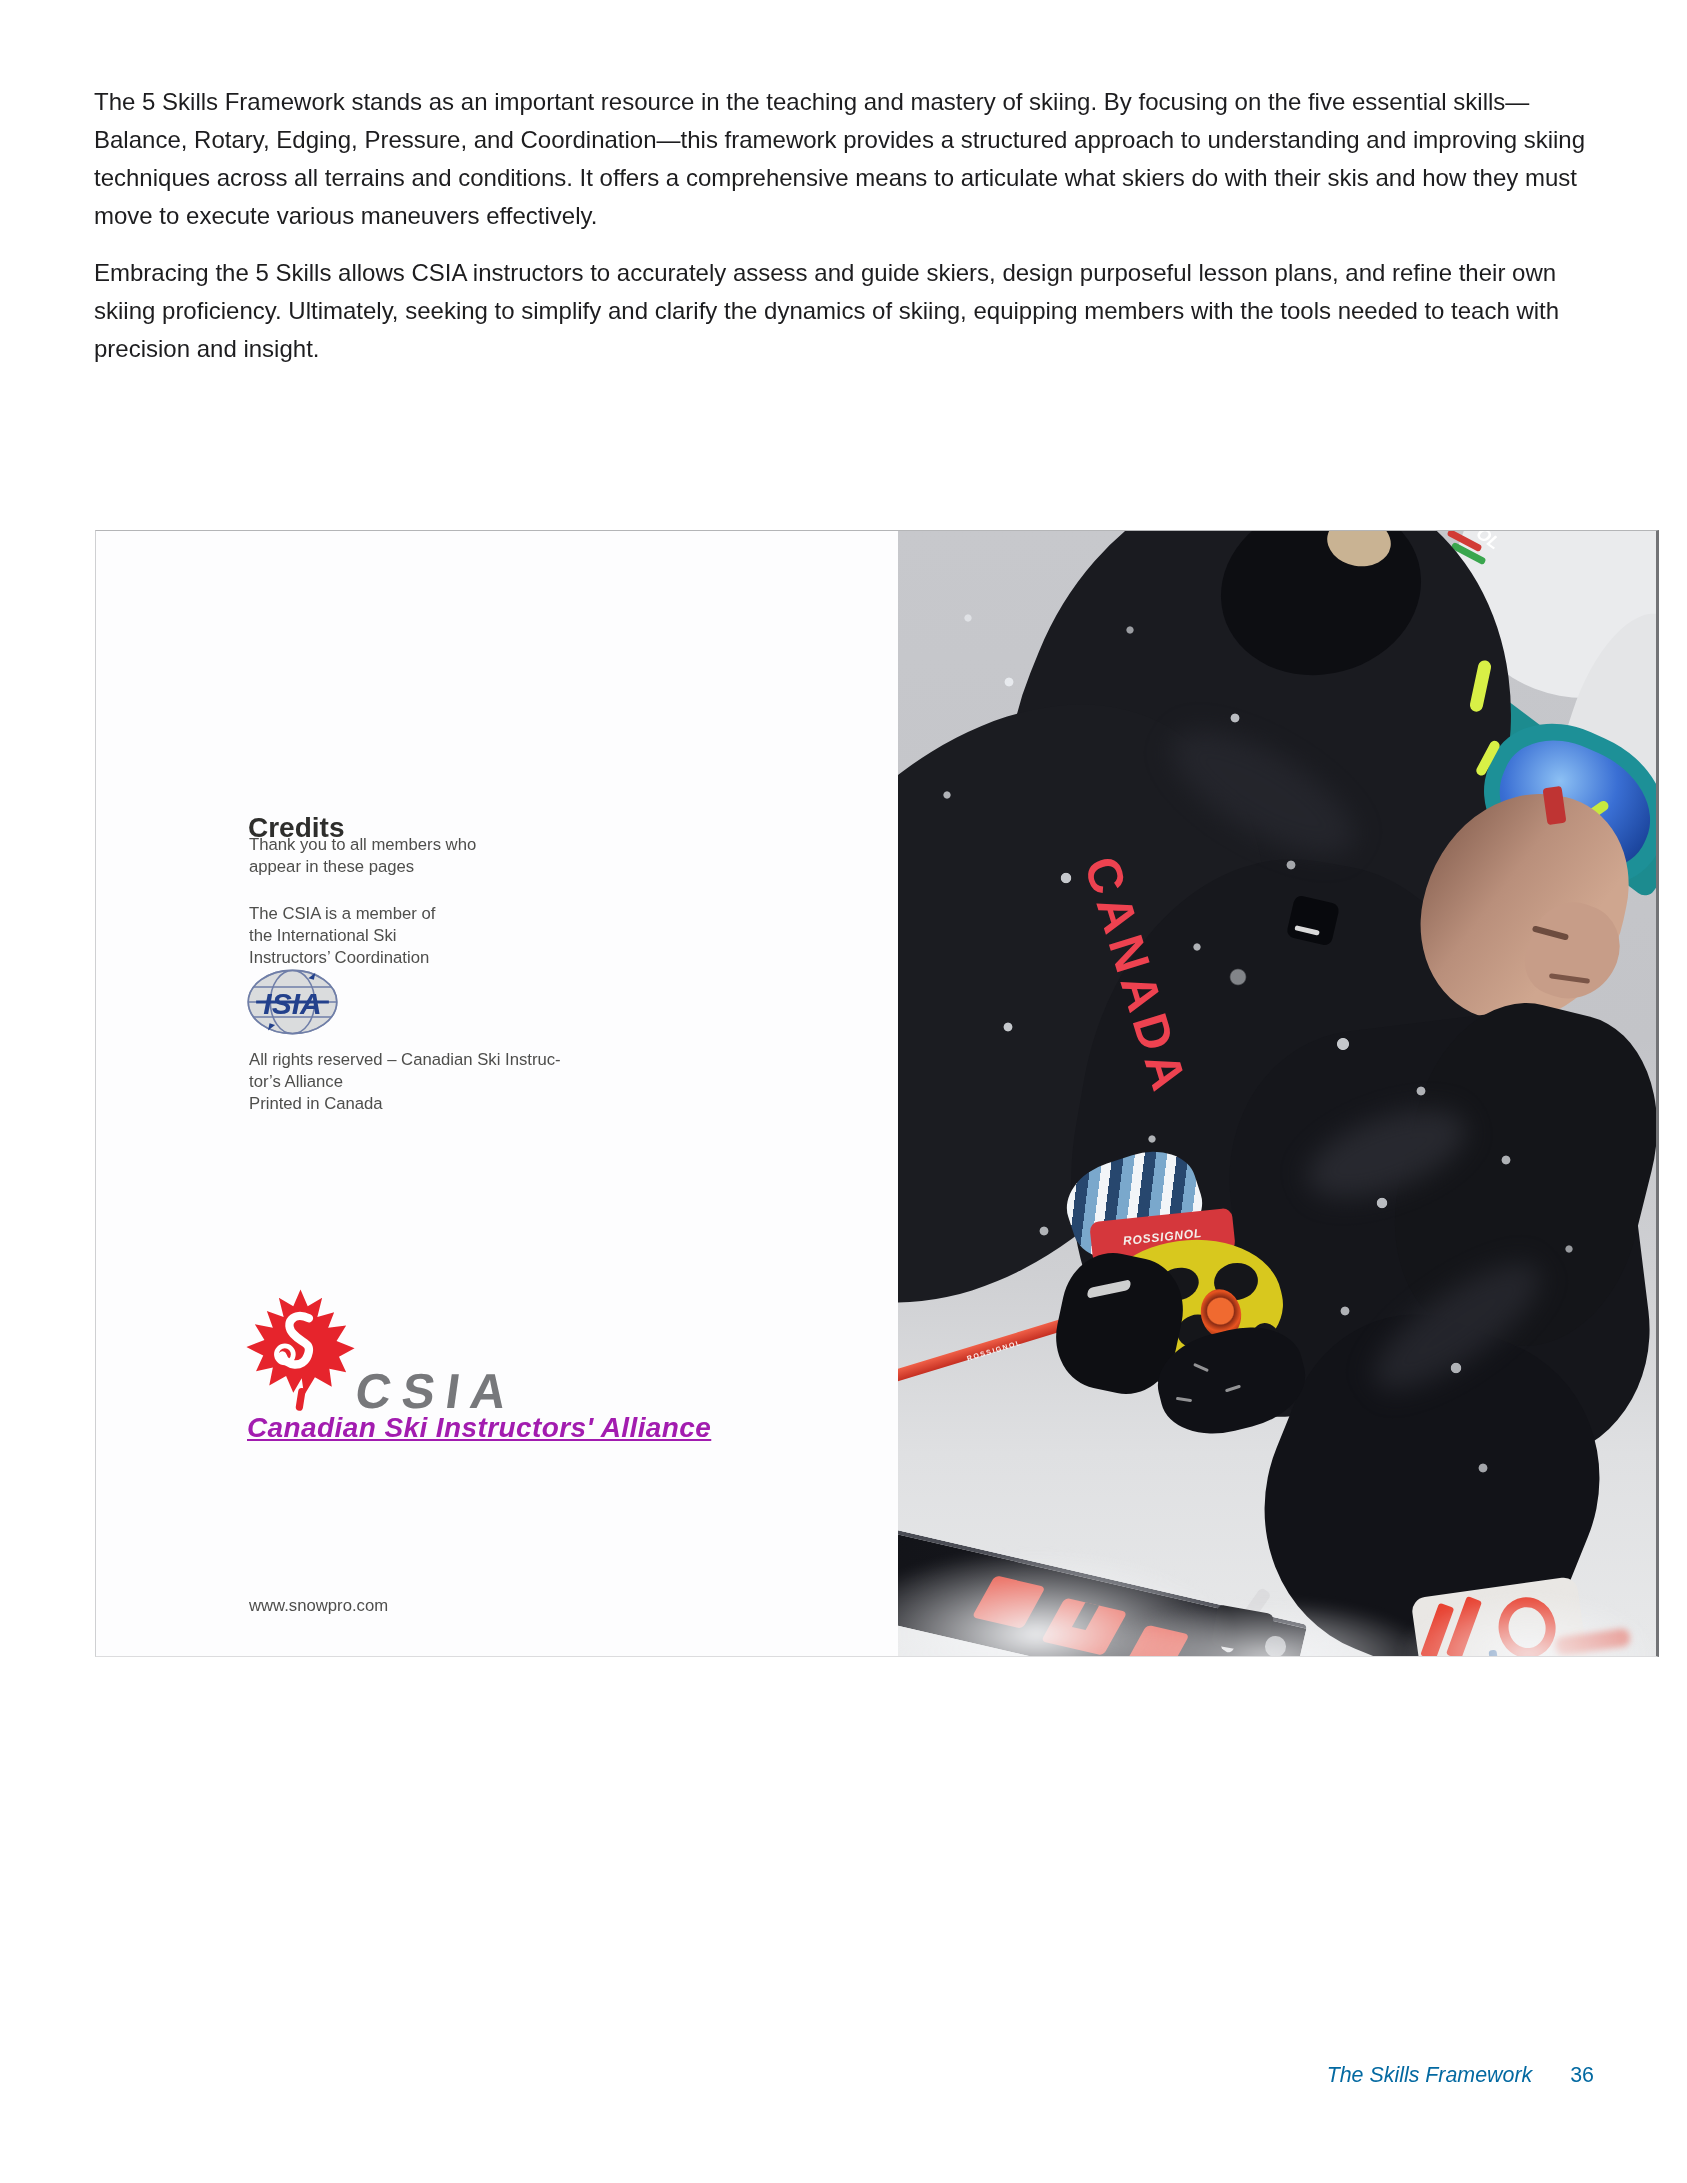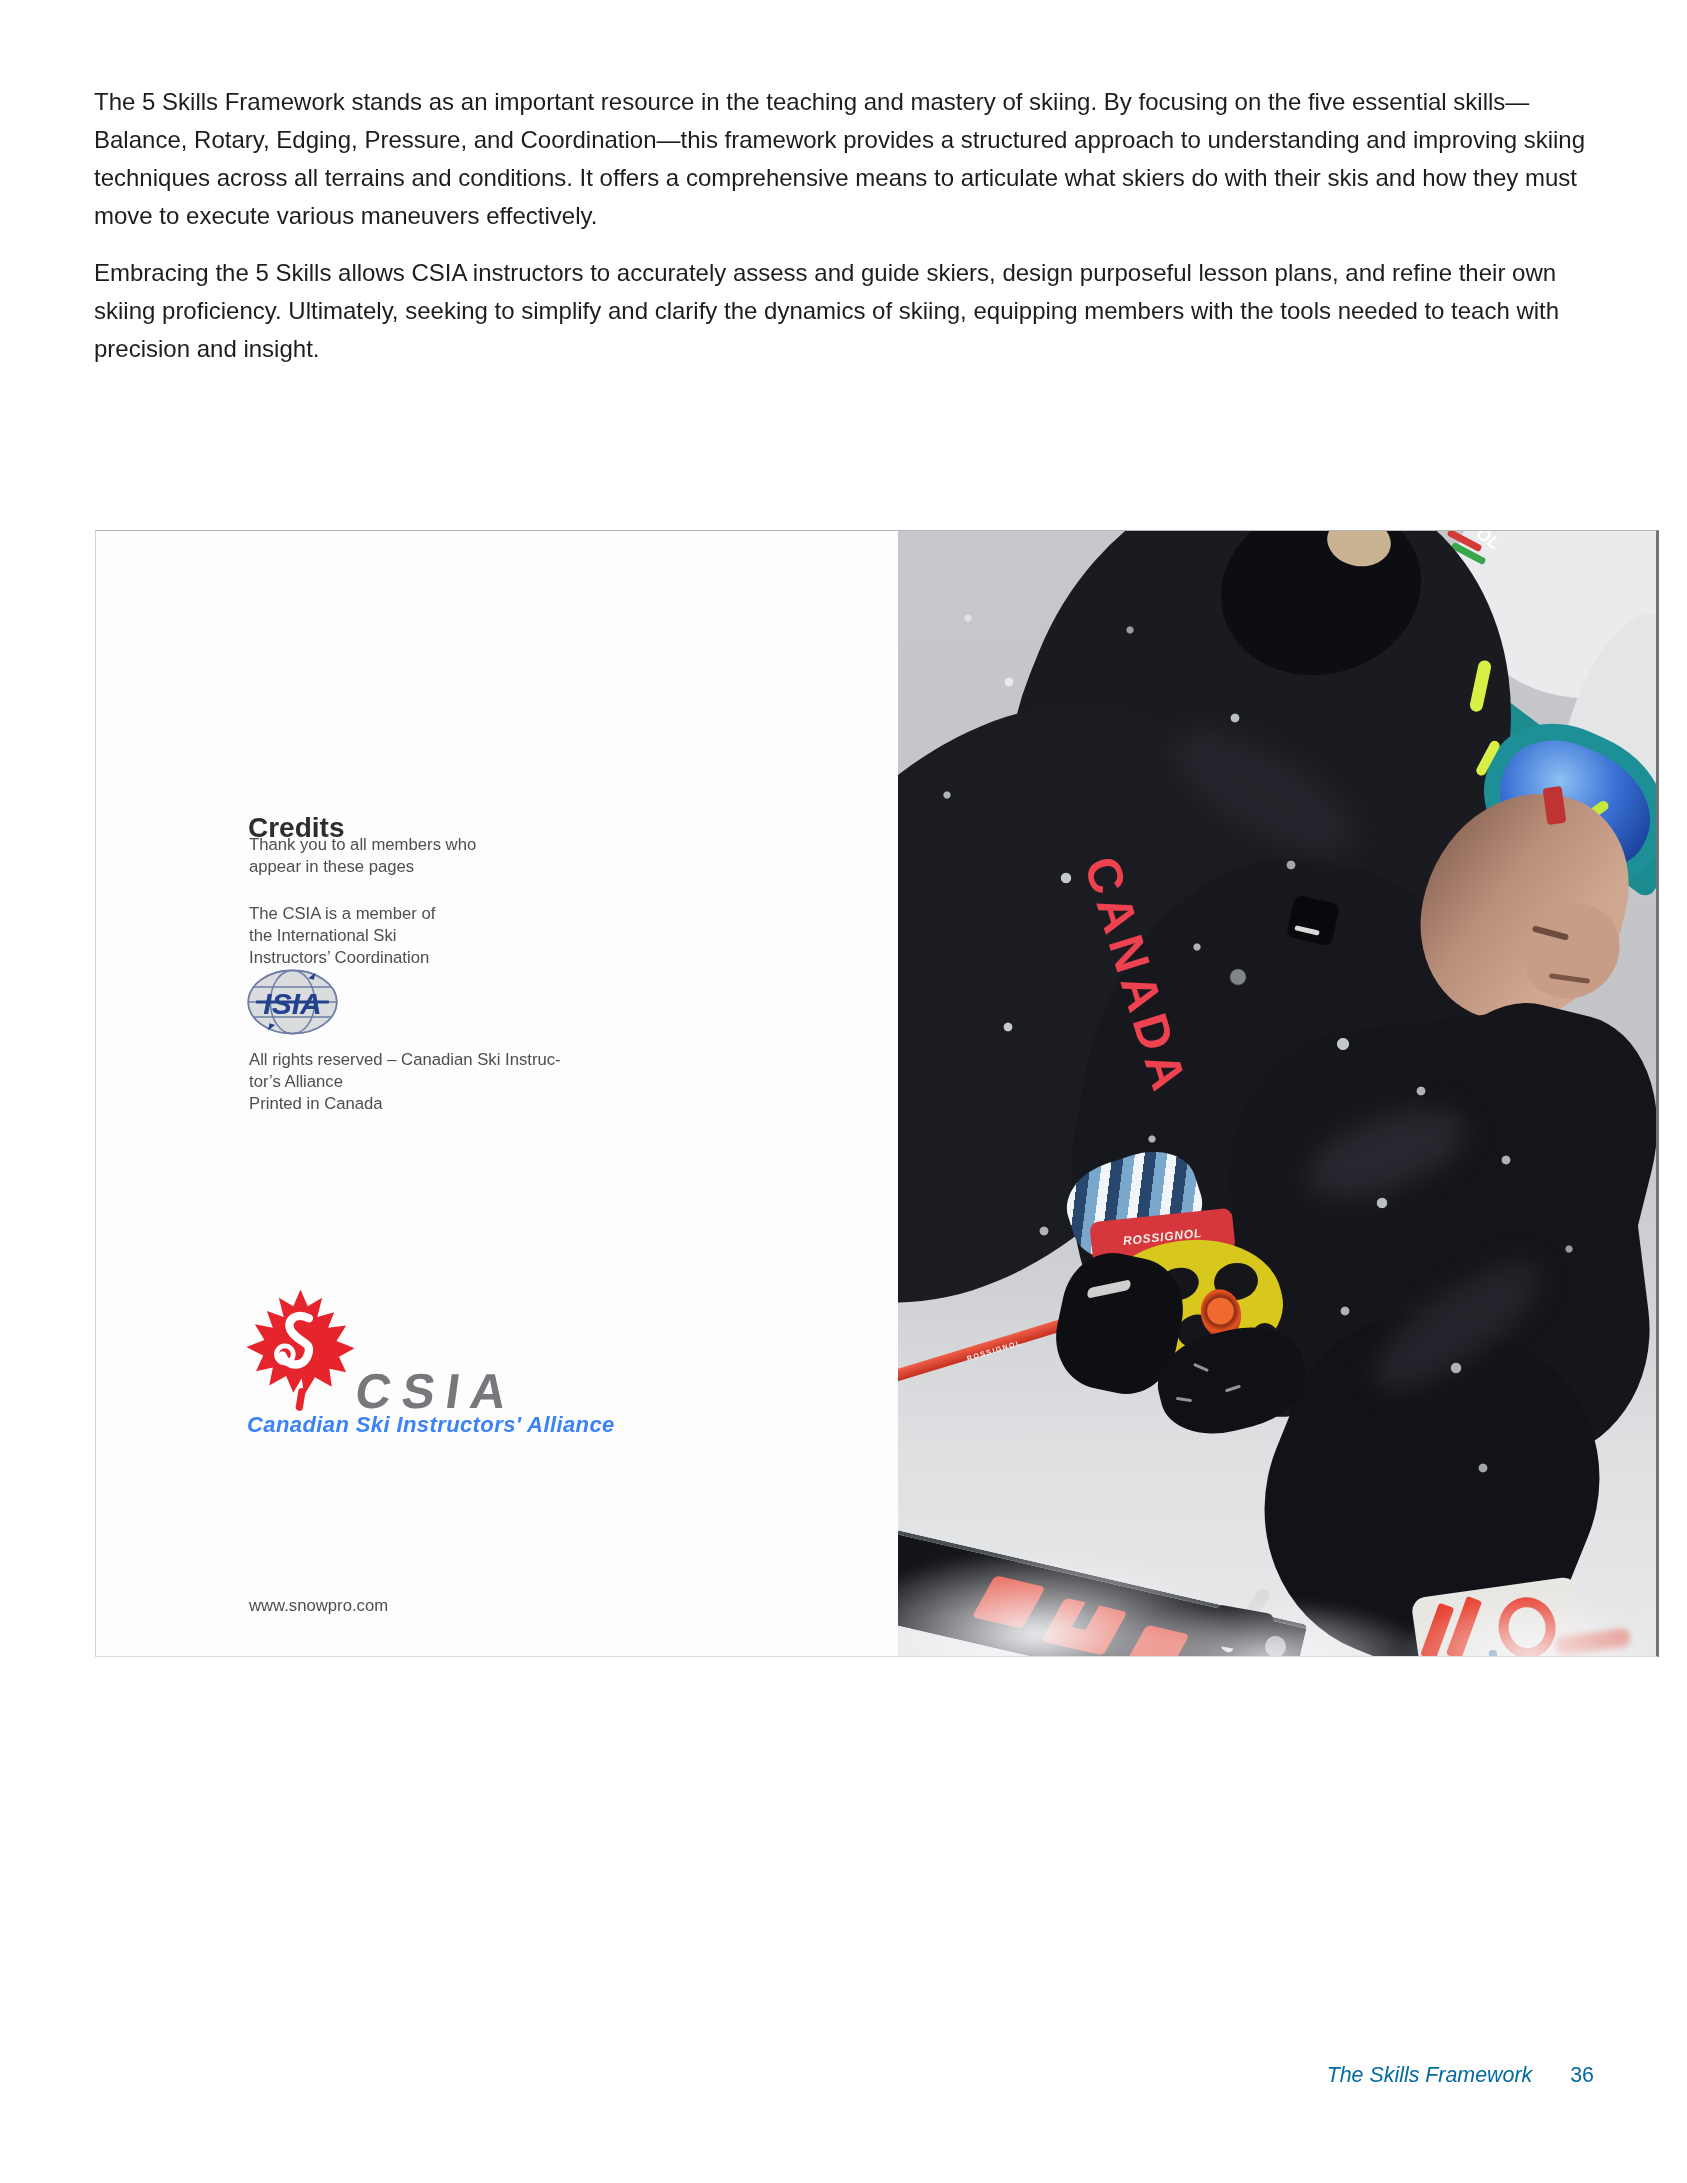--- a/index.html
+++ b/index.html
@@ -30,22 +30,22 @@
   .t-thanks{top:303px;}
   .t-member{top:372px;}
   .t-rights{top:518px;}
   .isia{position:absolute;left:149px;top:437px;}
   .csia-leaf{position:absolute;left:144px;top:756px;}
   .csia-acronym{
     position:absolute;left:260px;top:832px;font-size:49px;font-weight:bold;
     color:var(--csia_gray,#77787b);letter-spacing:11px;transform:skewX(-8deg);
   }
   .csia-tagline{
-    position:absolute;left:151px;top:881px;font-size:22px;font-weight:bold;font-style:italic;
-    color:#3b82f6;letter-spacing:0.4px;
+    position:absolute;left:151px;top:881px;font-size:28px;font-weight:bold;font-style:italic;
+    color:#a21caf;letter-spacing:0.4px;text-decoration:underline;
   }
   .t-address{top:927px;font-size:16px;line-height:21.4px;}
   .t-contact{top:997px;font-size:16px;line-height:21.4px;}
   .t-web{top:1064px;font-size:16px;}
 
   
   .photo{
     position:absolute;left:802px;top:0;right:0;bottom:0;overflow:hidden;
     background:linear-gradient(180deg,#c7c8cc 0%,#c3c4c8 45%,#cfd0d3 66%,#dfe0e2 82%,#e8e9ea 100%);
   }

